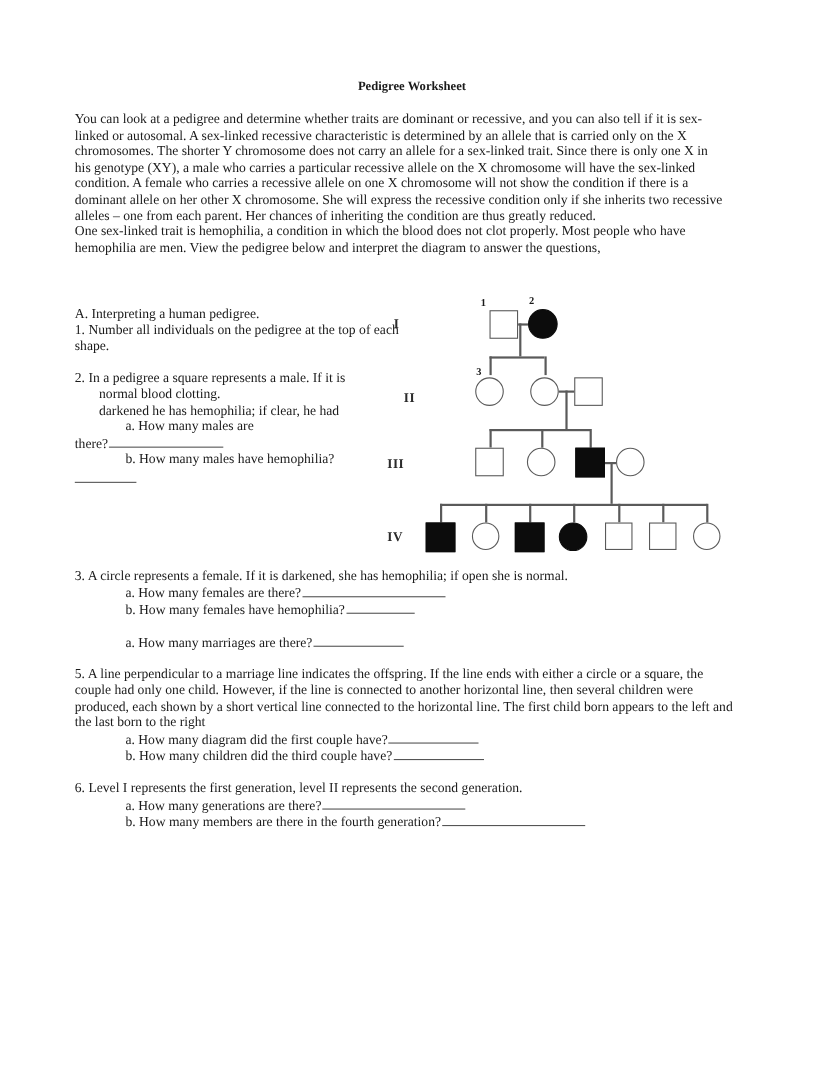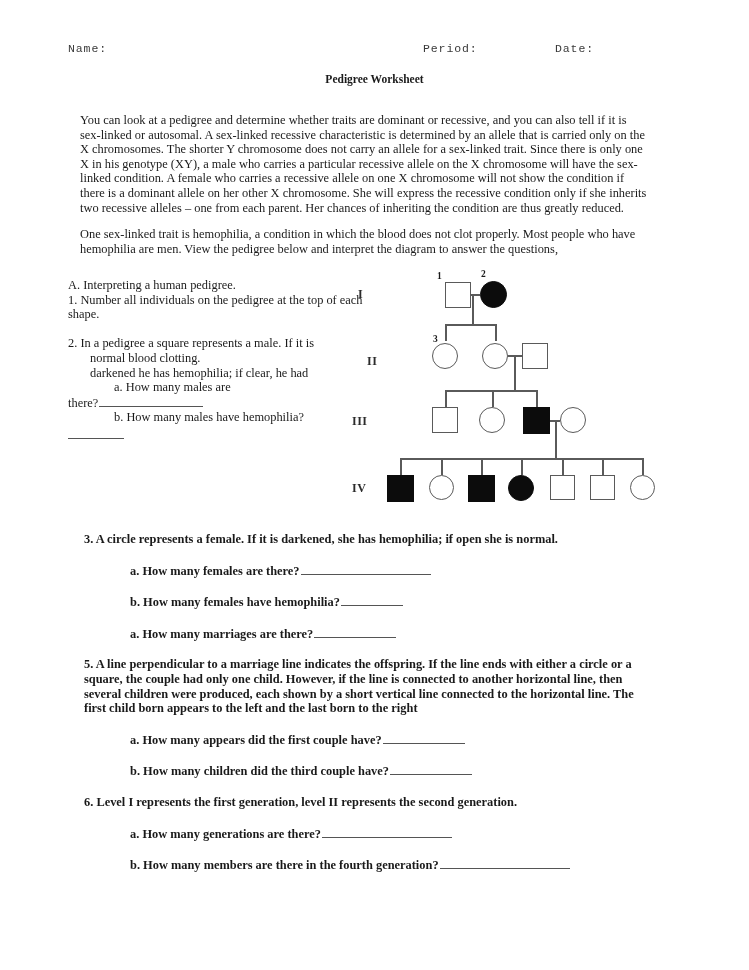--- a/index.html
+++ b/index.html
@@ -52,21 +52,21 @@
   
   .intro {
     position: absolute;
     left: 68px;
     top: 101px;
     width: 592px;
     font-size: 12.4px;
     line-height: 14.6px;
     text-align: left;
   }
-  .intro p { margin: 12px; }
+  .intro p { margin: 0; }
 
   
   .qcol {
     position: absolute;
     left: 68px;
     top: 245px;
     width: 300px;
     font-size: 12.4px;
     line-height: 14.6px;
     margin-top: 33px;
@@ -98,21 +98,21 @@
 
   
   .lower {
     position: absolute;
     left: 68px;
     top: 516px;
     width: 600px;
     font-size: 12.4px;
     line-height: 14.6px;
   }
-  .lower p { margin: 16px; font-weight: bold; }
+  .lower p { margin: 0; }
   .blk { margin-bottom: 14px; }
 
   
   .pedigree {
     position: absolute;
     left: 340px;
     top: 262px;
     width: 330px;
     height: 250px;
   }
@@ -157,25 +157,20 @@
     font-weight: bold;
     color: #1a1a1a;
     font-family: "Liberation Serif", "DejaVu Serif", serif;
   }
 </style>
 </head>
 <body>
 
 <div class="page">
 
-  <div class="header-row">
-    <span class="f-name">Name:</span>
-    <span class="f-period">Period:</span>
-    <span class="f-date">Date:</span>
-  </div>
 
   <div class="doc-title">Pedigree Worksheet</div>
 
   <div class="intro">
     <p>You can look at a pedigree and determine whether traits are dominant or recessive, and you can also tell if it is sex-linked or autosomal.  A sex-linked recessive characteristic is determined by an allele that is carried only on the X chromosomes.  The shorter Y chromosome does not carry an allele for a sex-linked trait.  Since there is only one X in his genotype (XY), a male who carries a particular recessive allele on the X chromosome will have the sex-linked condition.  A female who carries a recessive allele on one X chromosome will not show the condition if there is a dominant allele on her other X chromosome.  She will express the recessive condition only if she inherits two recessive alleles – one from each parent.  Her chances of inheriting the condition are thus greatly reduced.</p>
     <p>One sex-linked trait is hemophilia, a condition in which the blood does not clot properly.  Most people who have hemophilia are men.  View the pedigree below and interpret the diagram to answer the questions,</p>
   </div>
 
   <div class="qcol">
     <p>A. Interpreting a human pedigree.</p>
@@ -258,21 +253,21 @@
       <p class="q-indent2"><span>a. How many females are there?</span><span class="blank bl-xxl"></span></p>
       <p class="q-indent2"><span>b. How many females have hemophilia?</span><span class="blank bl-md"></span></p>
     </div>
 
     <div class="blk">
       <p class="q-indent2"><span>a. How many marriages are there?</span><span class="blank bl-lg"></span></p>
     </div>
 
     <div class="blk">
       <p>5. A line perpendicular to a marriage line indicates the offspring.  If the line ends with either a circle or a square, the couple had only one child.  However, if the line is connected to another horizontal line, then several children were produced, each shown by a short vertical line connected to the horizontal line.  The first child born appears to the left and the last born to the right</p>
-      <p class="q-indent2"><span>a. How many appears did the first couple have?</span><span class="blank bl-lg"></span></p>
+      <p class="q-indent2"><span>a. How many diagram did the first couple have?</span><span class="blank bl-lg"></span></p>
       <p class="q-indent2"><span>b. How many children did the third couple have?</span><span class="blank bl-lg"></span></p>
     </div>
 
     <div class="blk">
       <p>6. Level I represents the first generation, level II represents the second generation.</p>
       <p class="q-indent2"><span>a. How many generations are there?</span><span class="blank bl-xxl"></span></p>
       <p class="q-indent2"><span>b. How many members are there in the fourth generation?</span><span class="blank bl-xxl"></span></p>
     </div>
 
   </div>

